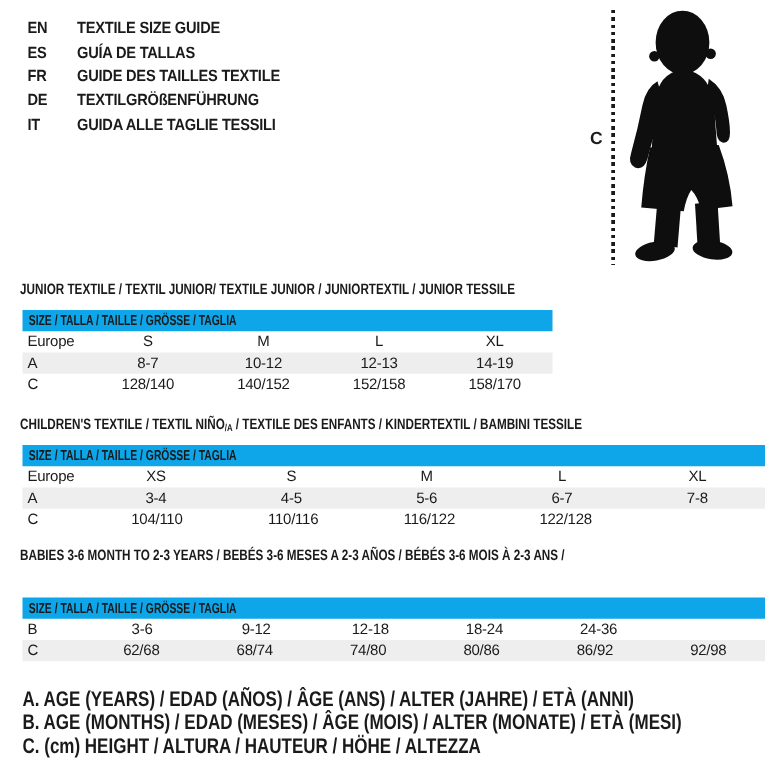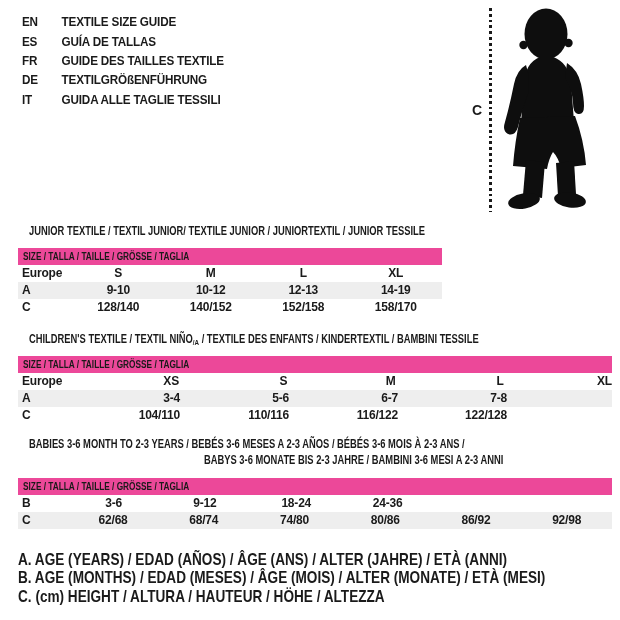--- a/index.html
+++ b/index.html
@@ -17,37 +17,37 @@
   .lang-code{width:44px;}
 
   
   .figure{position:absolute;left:466px;top:0;width:154px;height:218px;}
   .measure-label{position:absolute;left:6px;top:102px;font-weight:700;font-size:14px;}
   .dotted-line{position:absolute;left:23px;top:8px;width:2.6px;height:204px;
     background:repeating-linear-gradient(to bottom,#1a1a1a 0 2.8px,transparent 2.8px 5.8px);}
   .silhouette{position:absolute;left:30px;top:2px;}
 
   
-  .section-heading{position:absolute;left:29px;font-weight:700;font-size:12px;white-space:nowrap;text-align:right;}
+  .section-heading{position:absolute;left:16px;font-weight:700;font-size:12px;white-space:nowrap;}
   .section-heading .cond{display:inline-block;transform:scaleX(0.78);transform-origin:0 50%;white-space:nowrap;}
   .h1{top:224px;}
   .h2{top:332px;}
   .h3{top:437px;line-height:15.5px;}
   .sub-a{font-size:8px;vertical-align:-2px;}
 
   
   .size-table{position:absolute;left:18px;font-size:12px;}
-  .t-bar{height:17px;line-height:17px;background:#ec4899;font-weight:700;padding-left:5px;white-space:nowrap;}
+  .t-bar{height:17px;line-height:17px;background:#0ea5e9;font-weight:700;padding-left:5px;white-space:nowrap;}
   .t-bar .cond{display:inline-block;transform:scaleX(0.72);transform-origin:0 50%;font-size:11.5px;white-space:nowrap;}
-  .t-row{display:flex;height:17px;line-height:17px;font-weight:bold;}
+  .t-row{display:flex;height:17px;line-height:17px;}
   .t-row.shaded{background:#eeeeee;}
   .t-label{padding-left:4px;letter-spacing:-0.2px;}
   .t-cell{text-align:center;letter-spacing:-0.2px;}
   .t1{top:248px;width:424px;}  .t1 .t-label{width:50px;}  .t1 .t-cell{width:92.5px;}
-  .t2{top:356px;width:594px;}  .t2 .t-label{width:49px;}  .t2 .t-cell{width:109px;text-align:right;}
+  .t2{top:356px;width:594px;}  .t2 .t-label{width:49px;}  .t2 .t-cell{width:109px;}
   .t3{top:478px;width:594px;}  .t3 .t-label{width:46px;}  .t3 .t-cell{width:91.3px;}
 
   
   .legend{position:absolute;left:18px;top:551px;font-weight:700;font-size:17px;}
   .legend-line{height:18.4px;line-height:18.4px;white-space:nowrap;}
   .legend-line .cond{display:inline-block;transform:scaleX(0.8);transform-origin:0 50%;white-space:nowrap;}
 </style>
 </head>
 <body>
 
@@ -105,21 +105,21 @@
     </div>
     <div class="t-row">
       <span class="t-label">Europe</span>
       <span class="t-cell">S</span>
       <span class="t-cell">M</span>
       <span class="t-cell">L</span>
       <span class="t-cell">XL</span>
     </div>
     <div class="t-row shaded">
       <span class="t-label">A</span>
-      <span class="t-cell">9-10</span>
+      <span class="t-cell">8-7</span>
       <span class="t-cell">10-12</span>
       <span class="t-cell">12-13</span>
       <span class="t-cell">14-19</span>
     </div>
     <div class="t-row">
       <span class="t-label">C</span>
       <span class="t-cell">128/140</span>
       <span class="t-cell">140/152</span>
       <span class="t-cell">152/158</span>
       <span class="t-cell">158/170</span>
@@ -137,45 +137,46 @@
       <span class="t-label">Europe</span>
       <span class="t-cell">XS</span>
       <span class="t-cell">S</span>
       <span class="t-cell">M</span>
       <span class="t-cell">L</span>
       <span class="t-cell">XL</span>
     </div>
     <div class="t-row shaded">
       <span class="t-label">A</span>
       <span class="t-cell">3-4</span>
+      <span class="t-cell">4-5</span>
       <span class="t-cell">5-6</span>
       <span class="t-cell">6-7</span>
       <span class="t-cell">7-8</span>
     </div>
     <div class="t-row">
       <span class="t-label">C</span>
       <span class="t-cell">104/110</span>
       <span class="t-cell">110/116</span>
       <span class="t-cell">116/122</span>
       <span class="t-cell">122/128</span>
     </div>
   </div>
 
   <div class="section-heading h3">
     <div><span class="cond">BABIES 3-6 MONTH TO 2-3 YEARS / BEBÉS 3-6 MESES A 2-3 AÑOS / BÉBÉS 3-6 MOIS À 2-3 ANS /</span></div>
-    <div><span class="cond">BABYS 3-6 MONATE BIS 2-3 JAHRE / BAMBINI 3-6 MESI A 2-3 ANNI</span></div>
   </div>
   <div class="size-table t3">
     <div class="t-bar">
       <span class="cond">SIZE / TALLA / TAILLE / GRÖSSE / TAGLIA</span>
     </div>
     <div class="t-row">
       <span class="t-label">B</span>
       <span class="t-cell">3-6</span>
       <span class="t-cell">9-12</span>
+      <span class="t-cell">12-18</span>
       <span class="t-cell">18-24</span>
       <span class="t-cell">24-36</span>
     </div>
     <div class="t-row shaded">
       <span class="t-label">C</span>
       <span class="t-cell">62/68</span>
       <span class="t-cell">68/74</span>
       <span class="t-cell">74/80</span>
       <span class="t-cell">80/86</span>
       <span class="t-cell">86/92</span>

